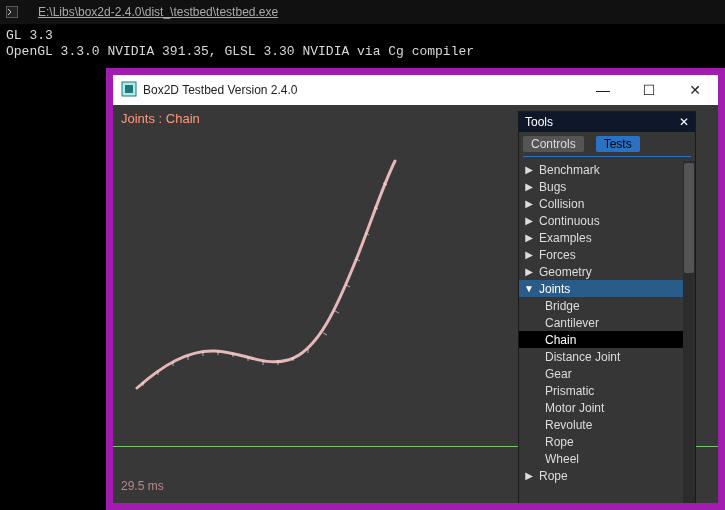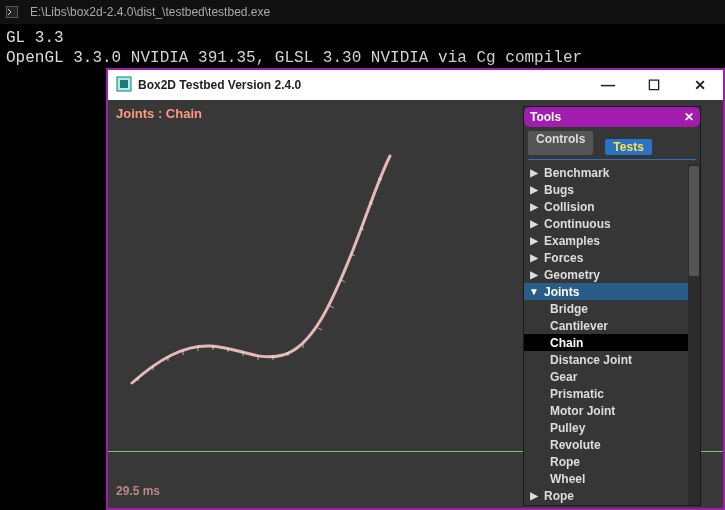--- a/index.html
+++ b/index.html
@@ -3,34 +3,34 @@
 <meta charset="utf-8">
 <style>
   * { box-sizing: border-box; margin: 0; padding: 0; }
   html, body { width: 725px; height: 510px; overflow: hidden; background: #000; font-family: "Segoe UI", Tahoma, sans-serif; }
   .console {
     position: absolute; left: 0; top: 0; width: 725px; height: 510px;
     background: #000; color: #ccc;
   }
   .console-titlebar {
     height: 24px; background: #111; display: flex; align-items: center;
-    color: #aaa; font-size: 12px; padding-left: 6px; gap: 12px;
+    color: #aaa; font-size: 12px; padding-left: 6px; gap: 20px; text-decoration: underline;
   }
   .console-titlebar .cicon {
     width: 12px; height: 12px; display:inline-block;
   }
   .console-body {
     padding: 4px 6px; font-family: Consolas, "Courier New", monospace;
-    font-size: 16px; color: #ddd; white-space: pre; line-height: 1.25;
+    font-size: 13px; color: #ddd; white-space: pre; line-height: 1.25;
   }
 
   .win {
     position: absolute; left: 106px; top: 68px; width: 619px; height: 442px;
     background: #fff; box-shadow: 0 4px 24px rgba(0,0,0,0.4);
-    display: flex; flex-direction: column; border: 2px solid #a21caf; font-weight: bold;
+    display: flex; flex-direction: column; border: 7px solid #a21caf;
   }
   .win-titlebar {
     height: 30px; background: #fff; display: flex; align-items: center;
     font-size: 12px; color: #222;
   }
   .win-titlebar .wicon { margin-left:8px; margin-right:6px; }
   .win-titlebar .title-text { flex: 0 0 auto; }
   .win-titlebar .spacer { flex: 1 1 auto; }
   .win-btn {
     width: 46px; height: 30px; display:flex; align-items:center; justify-content:center;
@@ -52,31 +52,31 @@
     position:absolute; left:8px; bottom:10px; color:#b88; font-size:12px;
   }
   .chain-svg { position:absolute; left:0; top:0; }
 
   .tools {
     position:absolute; right:22px; top:6px; width:178px; height:400px;
     background:#363636; color:#ddd; font-size:12px;
     border:1px solid #1a1a1a; display:flex; flex-direction:column;
   }
   .tools-hdr {
-    height:20px; background:#a21caf; color:#fff; display:flex; align-items:center;
-    padding:0 6px; font-size:12px; justify-content:space-between;border-radius:6px;
+    height:20px; background:#0f172a; color:#fff; display:flex; align-items:center;
+    padding:0 6px; font-size:12px; justify-content:space-between;
   }
   .tools-hdr .x { font-size:12px; cursor:default; }
   .tools-tabs {
     display:flex; gap:12px; padding:4px 4px 0 4px; margin-bottom:2px;
   }
   .tab {
     background:#555; color:#ddd; font-size:12px; padding:1px 8px; border-radius:2px;
   }
-  .tab.active { background:#2a72c4; color:#fde047;margin-top:8px; }
+  .tab.active { background:#2a72c4; color:#000000; }
   .tab-underline { height:1px; background:#2a72c4; margin:2px 4px 4px 4px; }
 
   .tree {
     flex:1; overflow:hidden; position:relative;
   }
   .tree-inner { position:absolute; left:0; top:0; right:12px; bottom:0; overflow:hidden; }
   .tree-scrollbar {
     position:absolute; right:0; top:0; width:12px; height:100%;
     background:#2c2c2c;
   }
@@ -227,23 +227,20 @@
             <div class="node level2">
               <span>Gear</span>
             </div>
             <div class="node level2">
               <span>Prismatic</span>
             </div>
             <div class="node level2">
               <span>Motor Joint</span>
             </div>
             <div class="node level2">
-              <span>Pulley</span>
-            </div>
-            <div class="node level2">
               <span>Revolute</span>
             </div>
             <div class="node level2">
               <span>Rope</span>
             </div>
             <div class="node level2">
               <span>Wheel</span>
             </div>
             <div class="node level1">
               <span class="arrow">▶</span>

